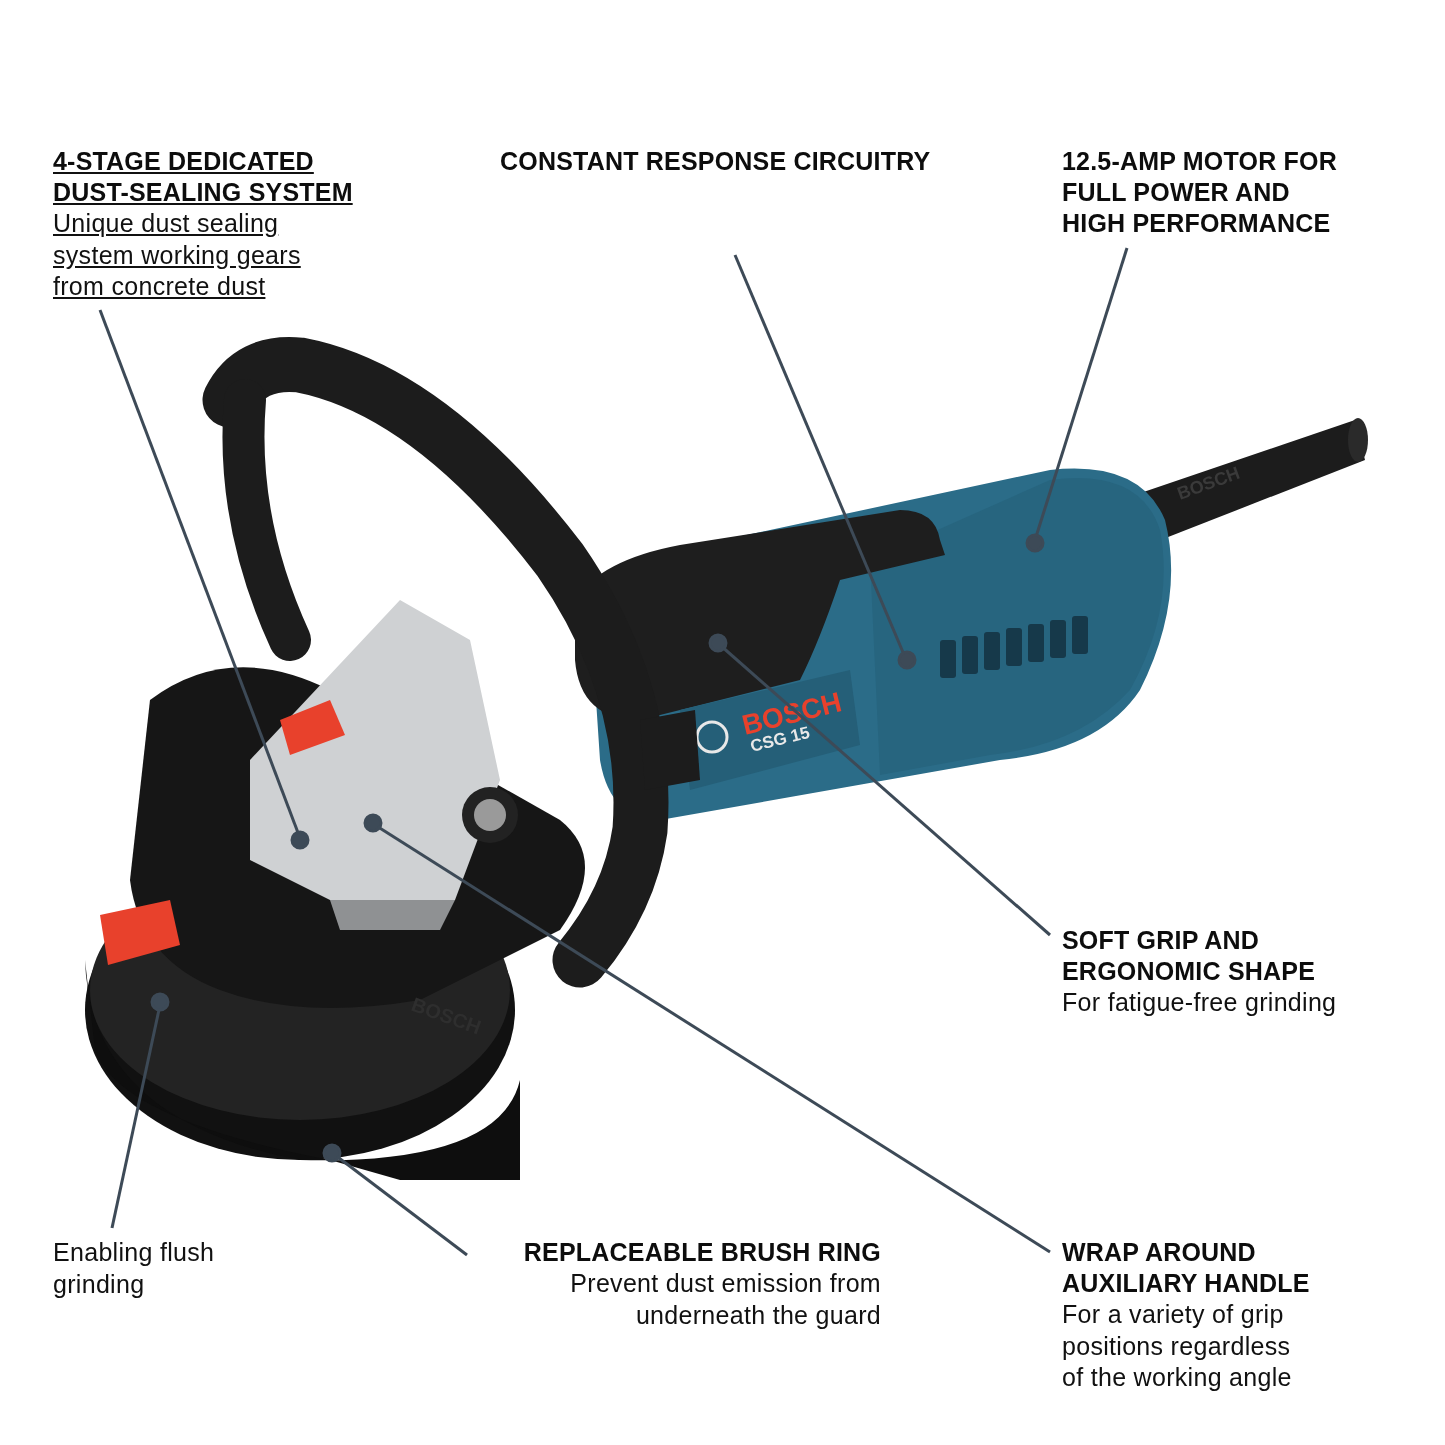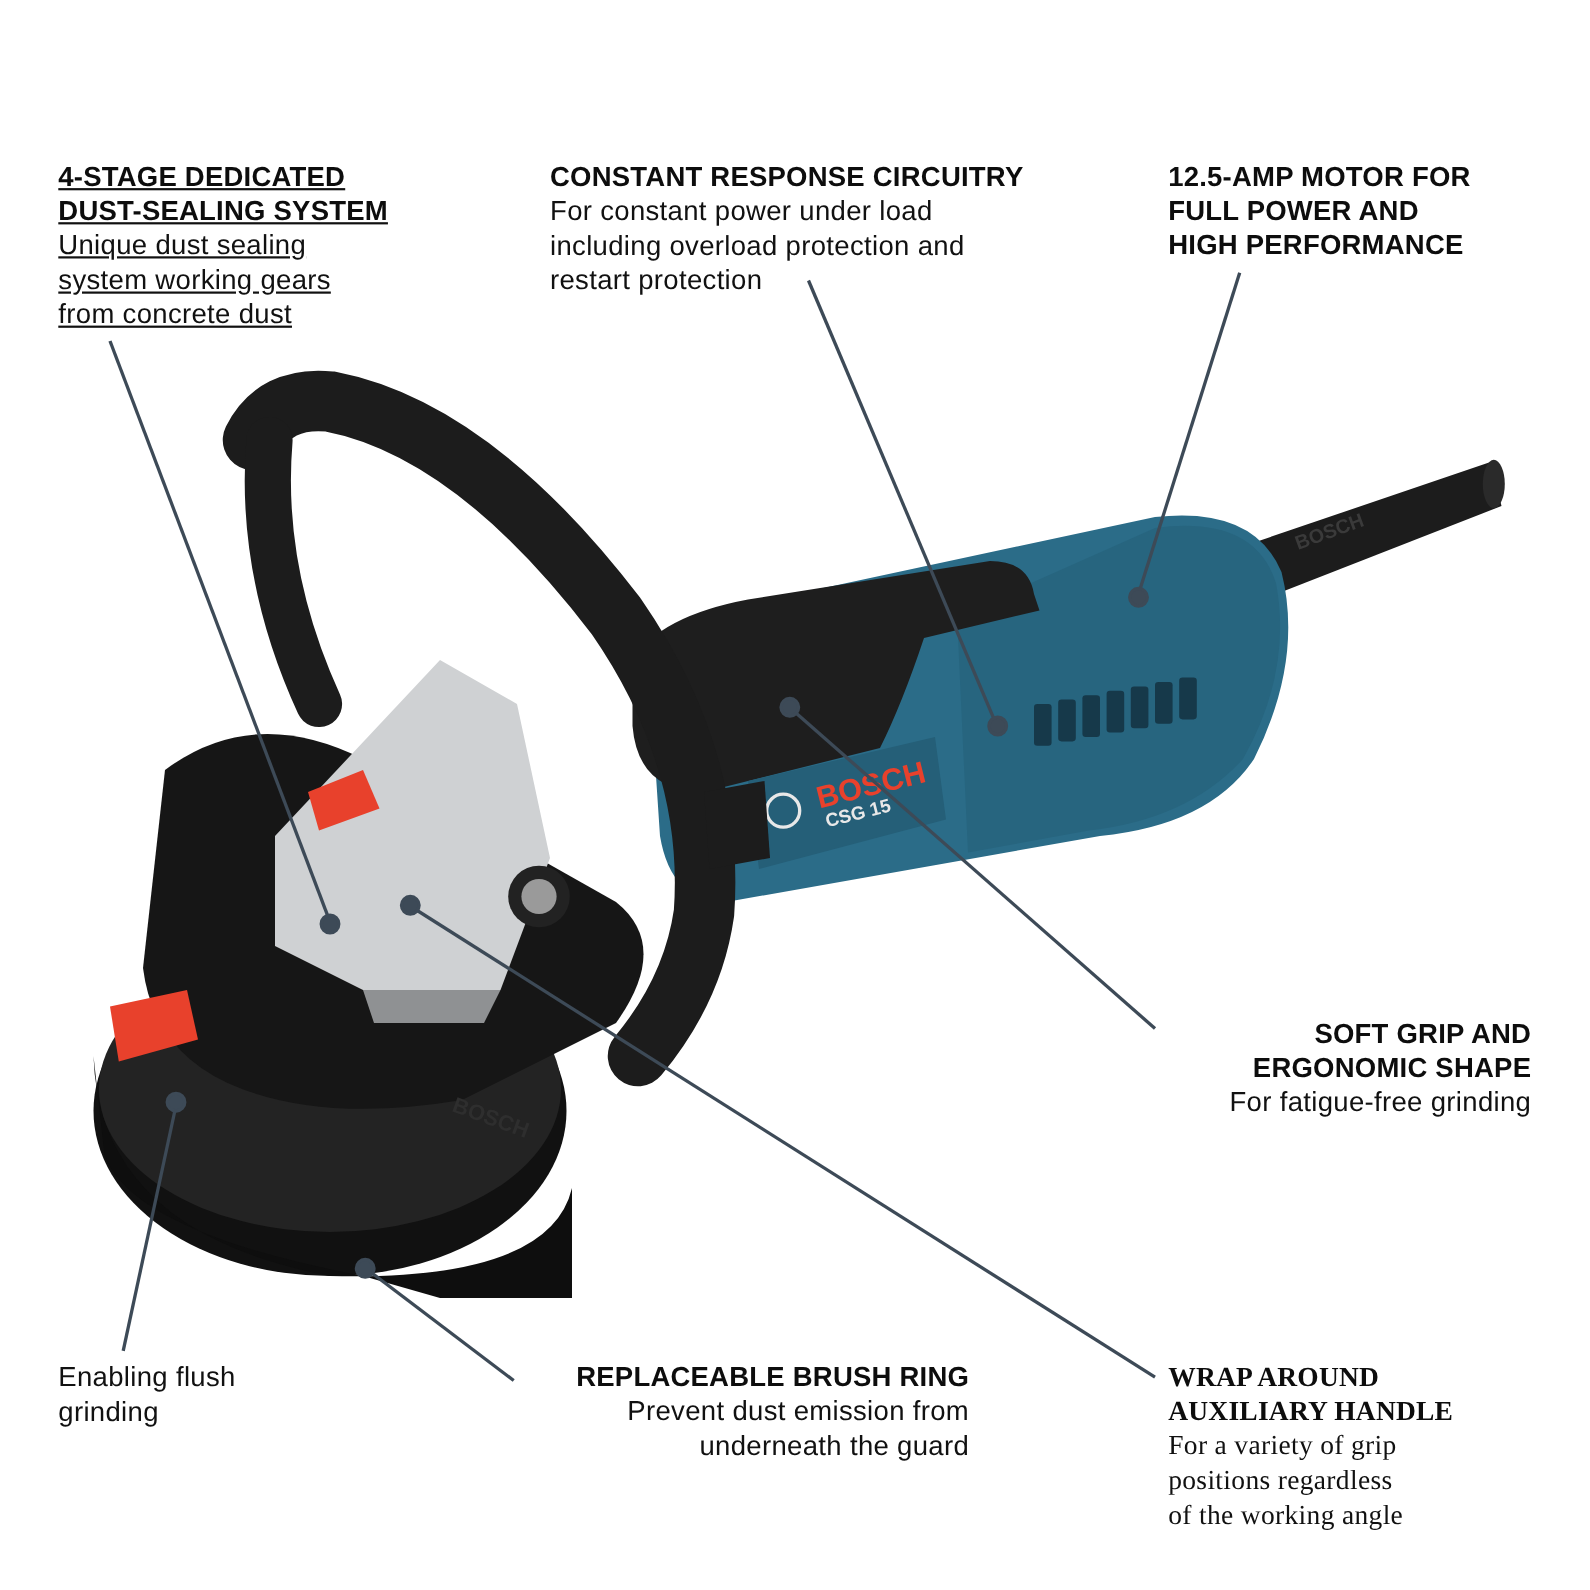--- a/index.html
+++ b/index.html
@@ -88,48 +88,45 @@
 <div class="callout" style="left:53px; top:146px; width:360px;text-decoration:underline;">
   <div class="title">4-STAGE DEDICATED
 DUST-SEALING SYSTEM</div>
   <div class="desc">Unique dust sealing
 system working gears
 from concrete dust</div>
 </div>
 
 <div class="callout" style="left:500px; top:146px; width:460px;">
   <div class="title">CONSTANT RESPONSE CIRCUITRY</div>
-  <div class="desc">For constant power under load
-including overload protection and
-restart protection</div>
 </div>
 
 <div class="callout" style="left:1062px; top:146px; width:330px;">
   <div class="title">12.5-AMP MOTOR FOR
 FULL POWER AND
 HIGH PERFORMANCE</div>
   <div class="desc"></div>
 </div>
 
-<div class="callout" style="left:1062px; top:925px; width:330px;text-align:right;">
+<div class="callout" style="left:1062px; top:925px; width:330px;">
   <div class="title">SOFT GRIP AND
 ERGONOMIC SHAPE</div>
   <div class="desc">For fatigue-free grinding</div>
 </div>
 
 <div class="callout" style="left:53px; top:1237px; width:300px;">
   <div class="desc">Enabling flush
 grinding</div>
 </div>
 
 <div class="callout" style="left:481px; top:1237px; width:400px;text-align:right;">
   <div class="title">REPLACEABLE BRUSH RING</div>
   <div class="desc">Prevent dust emission from
 underneath the guard</div>
 </div>
 
-<div class="callout" style="left:1062px; top:1237px; width:330px;font-family:Liberation Serif, serif;">
+<div class="callout" style="left:1062px; top:1237px; width:330px;">
   <div class="title">WRAP AROUND
 AUXILIARY HANDLE</div>
   <div class="desc">For a variety of grip
 positions regardless
 of the working angle</div>
 </div>
 
 </body></html>

